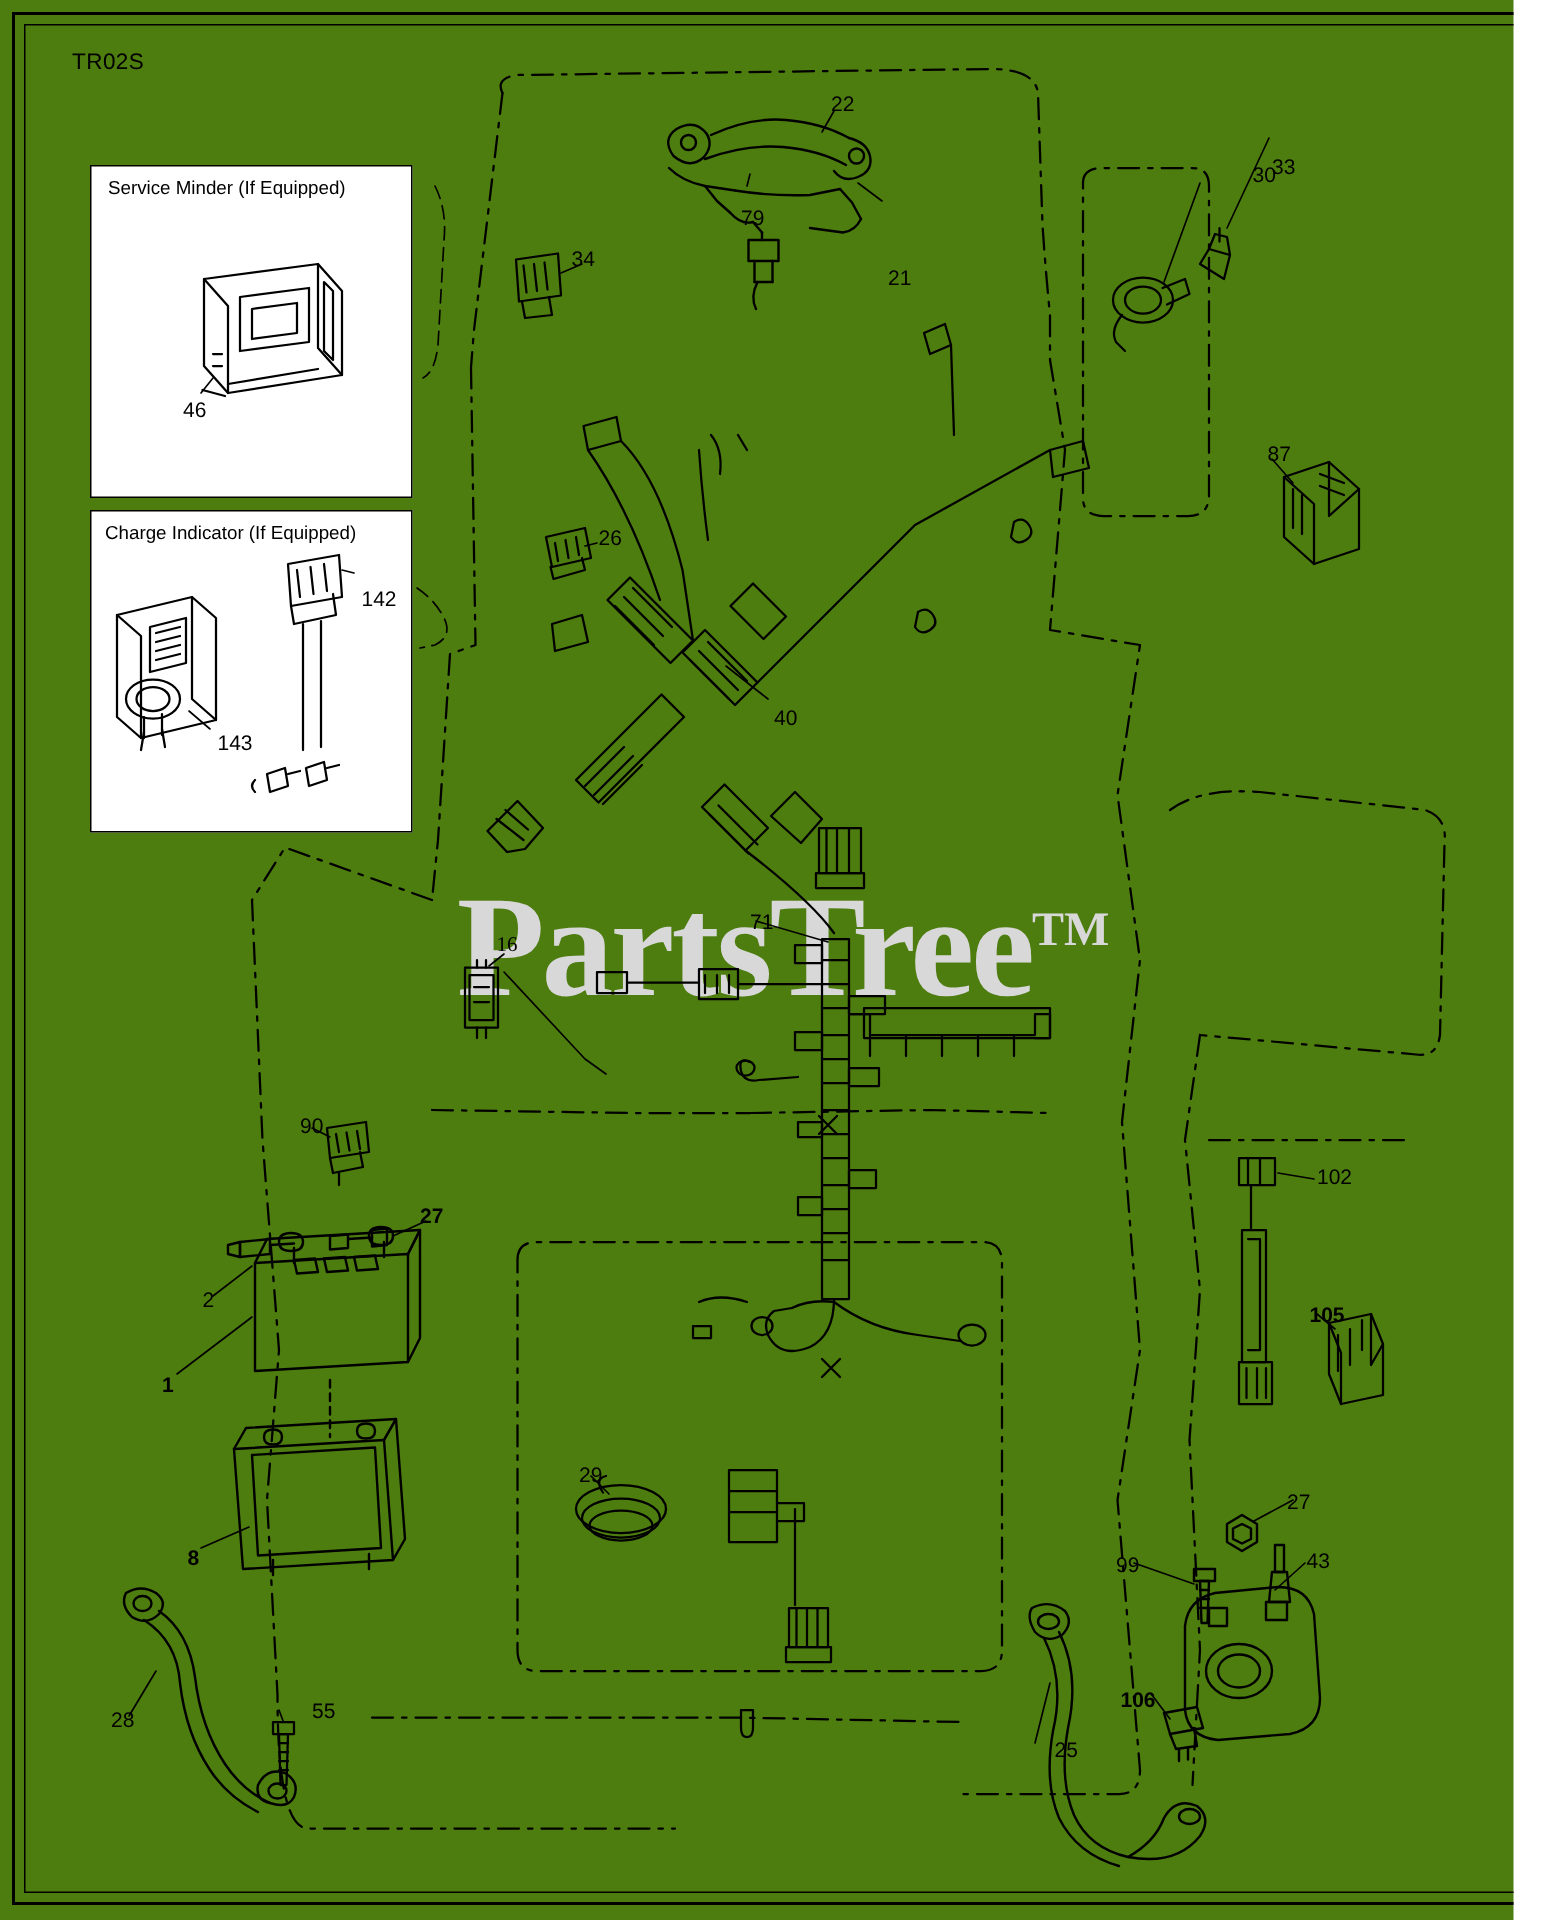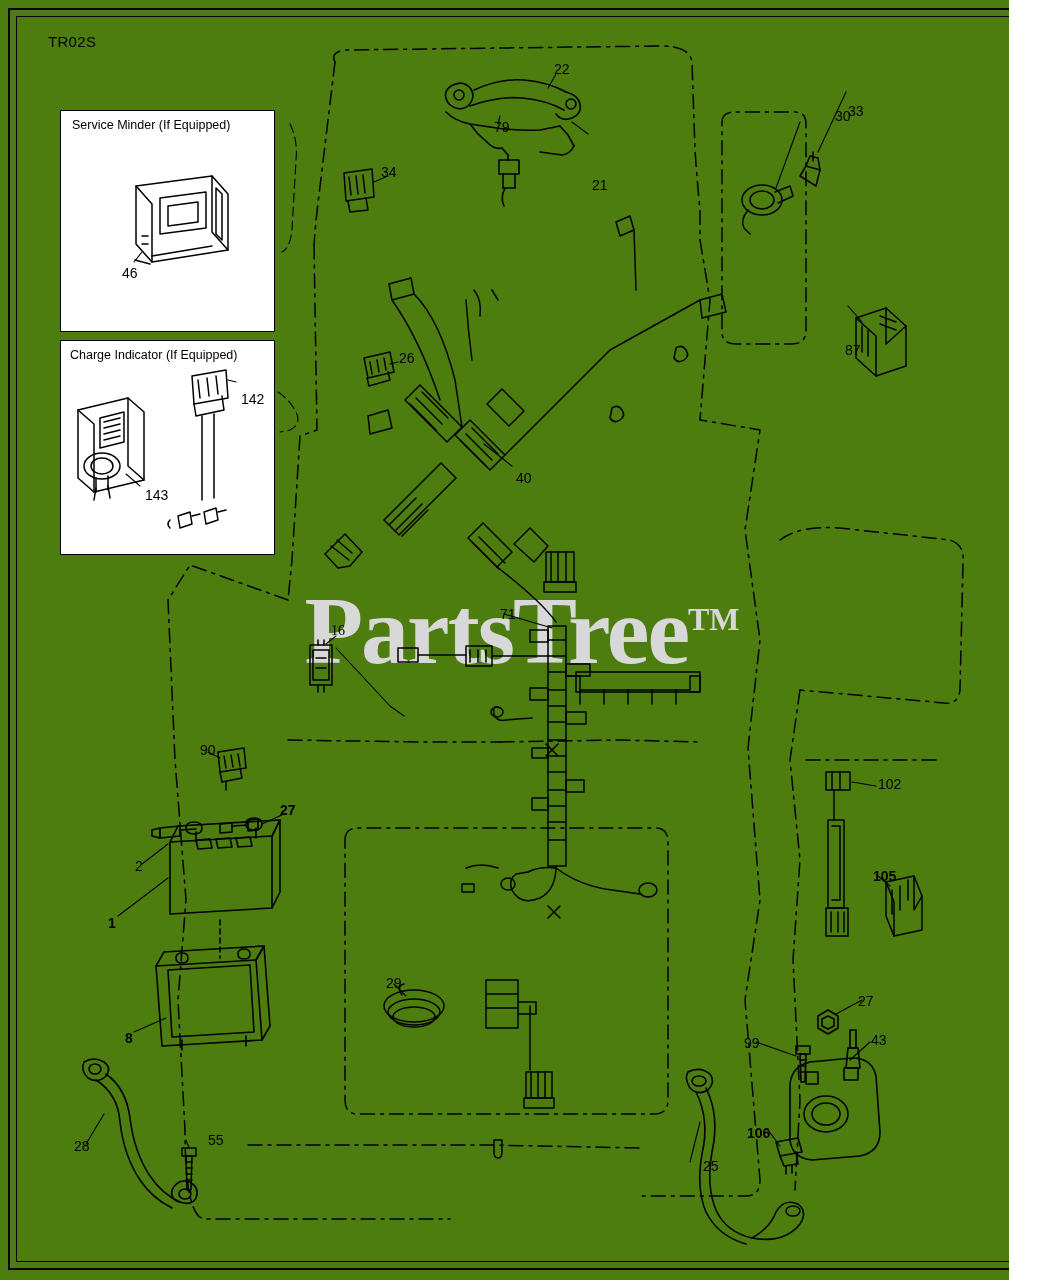--- a/index.html
+++ b/index.html
@@ -463,26 +463,26 @@
       <g stroke-width="1.1">
         <path d="M236,382 L228,380"></path>
         <path d="M140,486 L126,474"></path>
         <path d="M278,392 Q290,400 296,412 Q302,424 290,430 L280,432" stroke-dasharray="9,5"></path>
       </g>
 
     </g>
   </svg>
 
   <span class="num" style="left:554px; top:61px;">22</span>
-  <span class="num" style="left:494px; top:119px;">79</span>
+  <span class="num" style="left:494px; top:137px;">79</span>
   <span class="num" style="left:592px; top:138px;margin-top:39px;">21</span>
   <span class="num" style="left:848px; top:79px;margin-top:24px;">33</span>
   <span class="num" style="left:799px; top:108px;margin-left:36px;">30</span>
   <span class="num" style="left:381px; top:164px;">34</span>
-  <span class="num" style="left:845px; top:294px;margin-top:48px;">87</span>
+  <span class="num" style="left:845px; top:294px;">87</span>
   <span class="num" style="left:399px; top:350px;">26</span>
   <span class="num" style="left:516px; top:470px;">40</span>
   <span class="num" style="left:500px; top:606px;">71</span>
   <span class="num" style="left:331px; top:623px;font-family:Liberation Serif, serif;">16</span>
   <span class="num" style="left:200px; top:742px;">90</span>
   <span class="num" style="left:878px; top:776px;text-align:center;">102</span>
   <span class="num bold" style="left:280px; top:802px;">27</span>
   <span class="num bold" style="left:873px; top:868px;">105</span>
   <span class="num" style="left:135px; top:858px;">2</span>
   <span class="num bold" style="left:108px; top:915px;">1</span>

